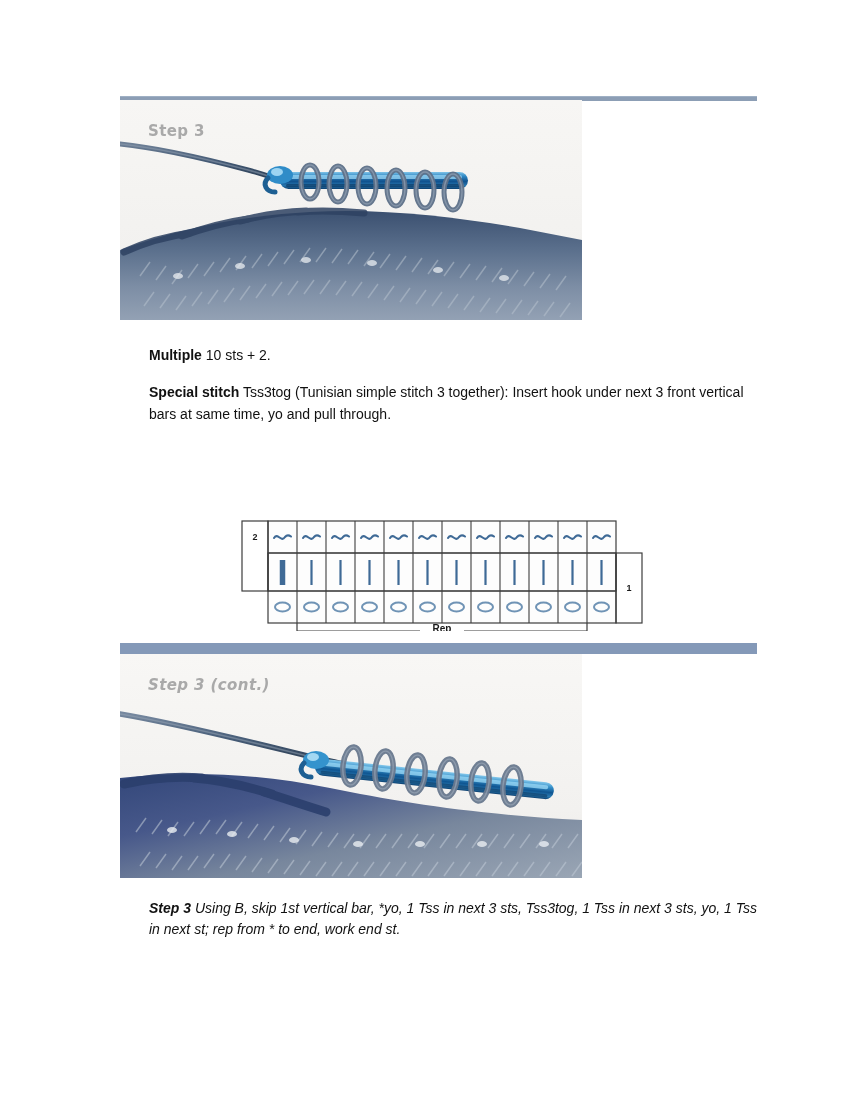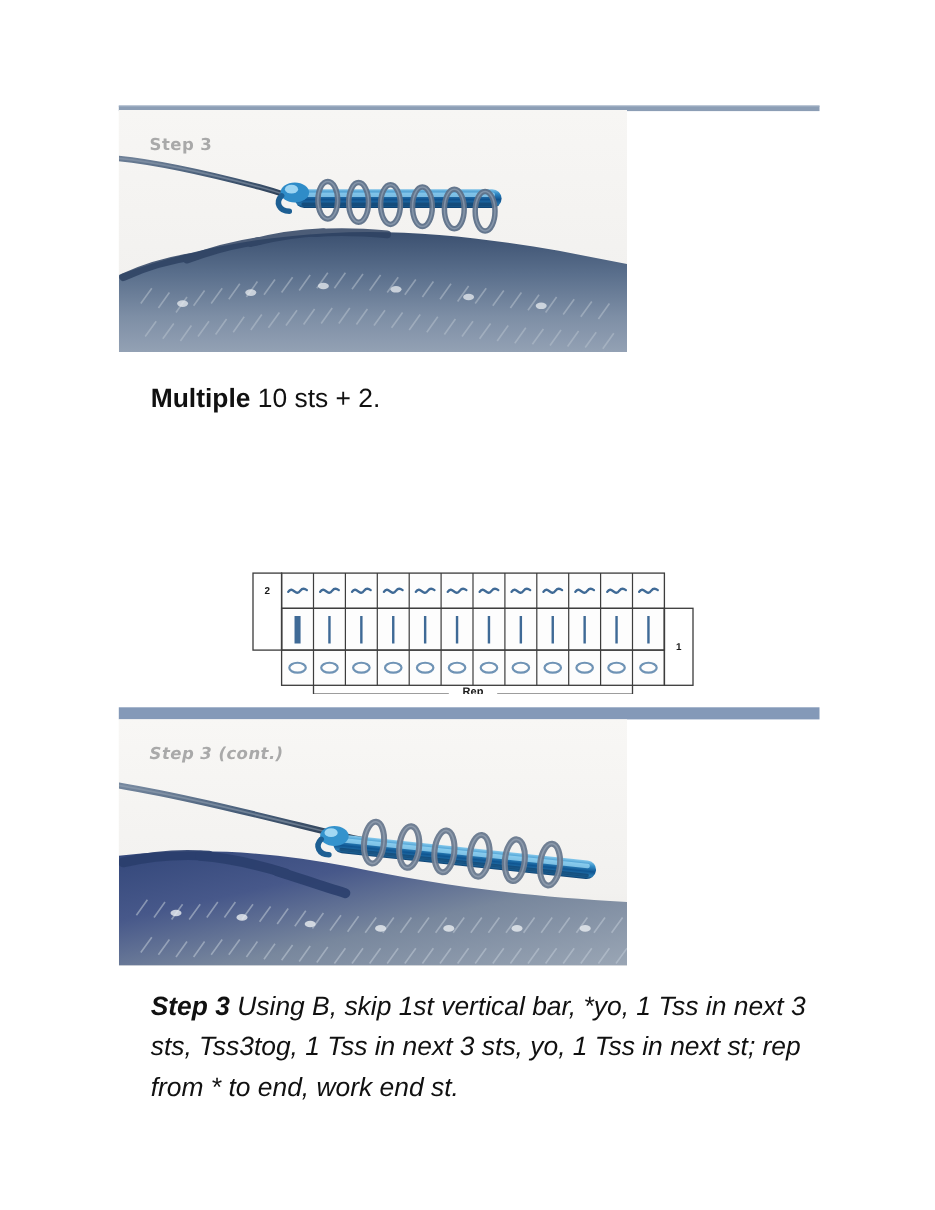--- a/index.html
+++ b/index.html
@@ -11,21 +11,21 @@
     width: 850px;
     height: 1100px;
     background: #ffffff;
     font-family: "Liberation Sans", sans-serif;
     color: #000000;
     position: relative;
     overflow: hidden;
   }
   .page {
     position: absolute;
-    left: 0; top: 0;
+    left: 12px; top: 0;
     width: 720px;
     height: 1100px;
   }
 
   
   .divider-thin {
     position: absolute;
     left: 108px;
     top: 96px;
     width: 637px;
@@ -74,21 +74,21 @@
   }
 
   
   .fabric-svg { position: absolute; left: 0; top: 0; width: 462px; height: 100%; }
 
   
   .copy {
     position: absolute;
     left: 137px;
     width: 608px;
-    font-size: 24px;
+    font-size: 14px;
     line-height: 1.52;
     color: #111111;
     font-family: "Liberation Sans", sans-serif;
   }
   .copy p { margin: 0 0 16px 0; }
   .copy p:last-child { margin-bottom: 0; }
   .lead { font-weight: bold; }
 
   #copy-top    { top: 345px; }
   #copy-bottom { top: 898px; font-style: italic; }
@@ -215,20 +215,23 @@
           <ellipse cx="384" cy="178" rx="5" ry="3"></ellipse>
         </g>
       </svg>
       <div class="step-label">Step 3</div>
     </div>
   </div>
 
   <div class="copy" id="copy-top">
     <p>
       <span class="lead">Multiple</span><span> 10 sts + 2.</span>
+    </p>
+    <p>
+      <span class="lead">Special stitch</span><span> Tss3tog (Tunisian simple stitch 3 together): Insert hook under next 3 front vertical bars at same time, yo and pull through.</span>
     </p>
   </div>
 
   <div class="chart">
     <svg viewBox="0 0 404 112" width="404" height="112">
 
       <rect x="28" y="2" width="348" height="32" fill="#fdfdfd"></rect>
       <rect x="28" y="34" width="348" height="38" fill="#fdfdfd"></rect>
       <rect x="28" y="72" width="348" height="32" fill="#fdfdfd"></rect>
 

